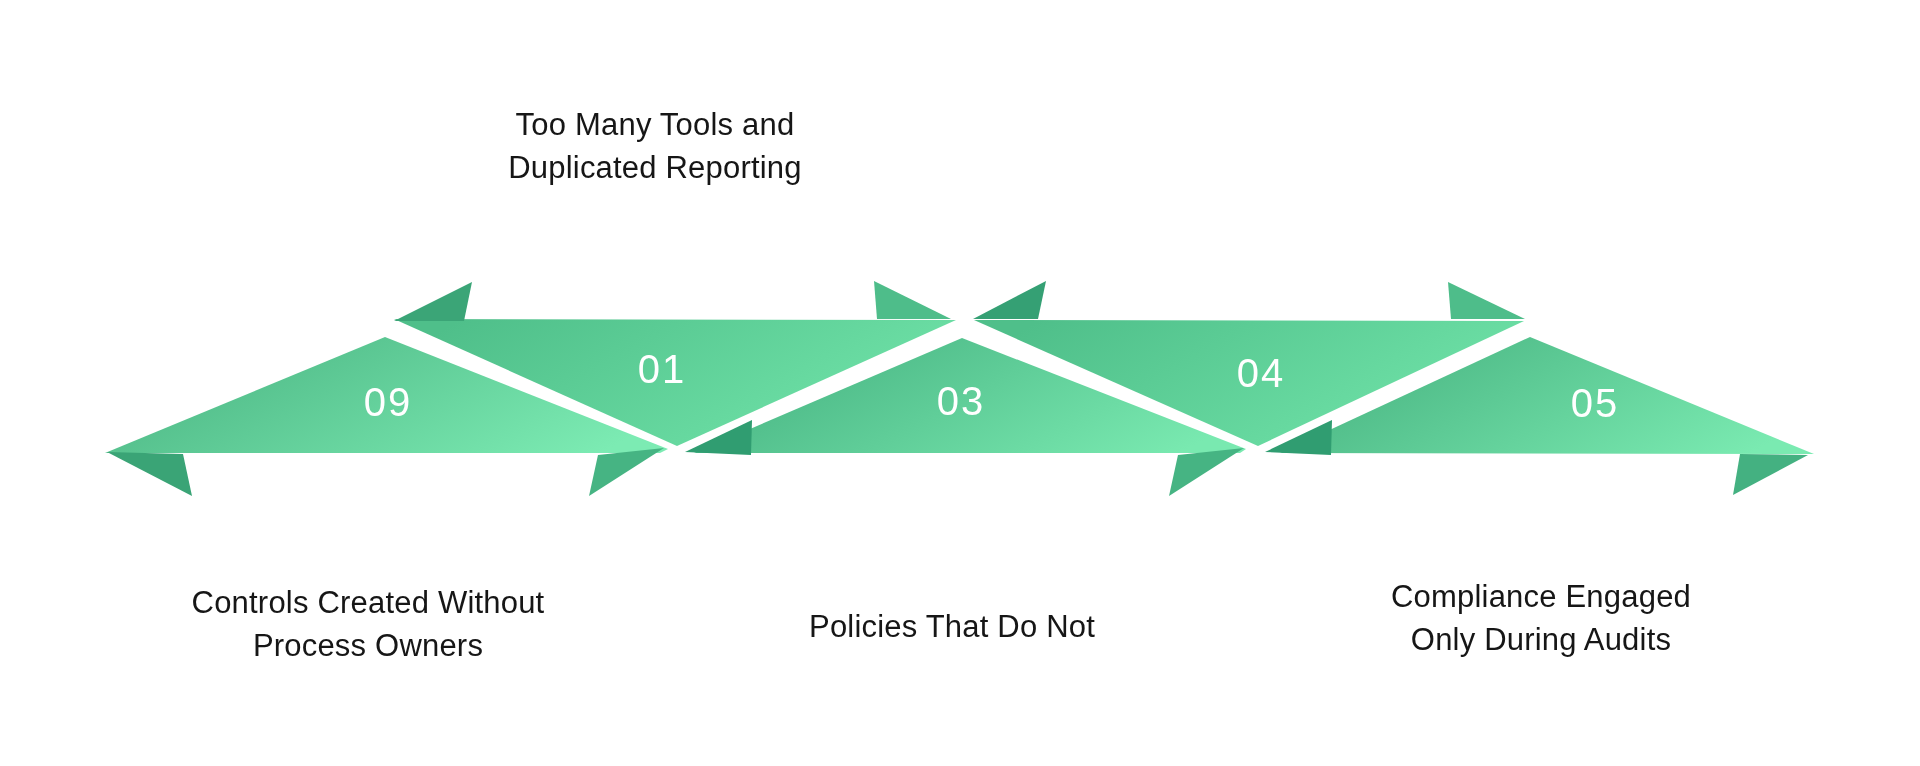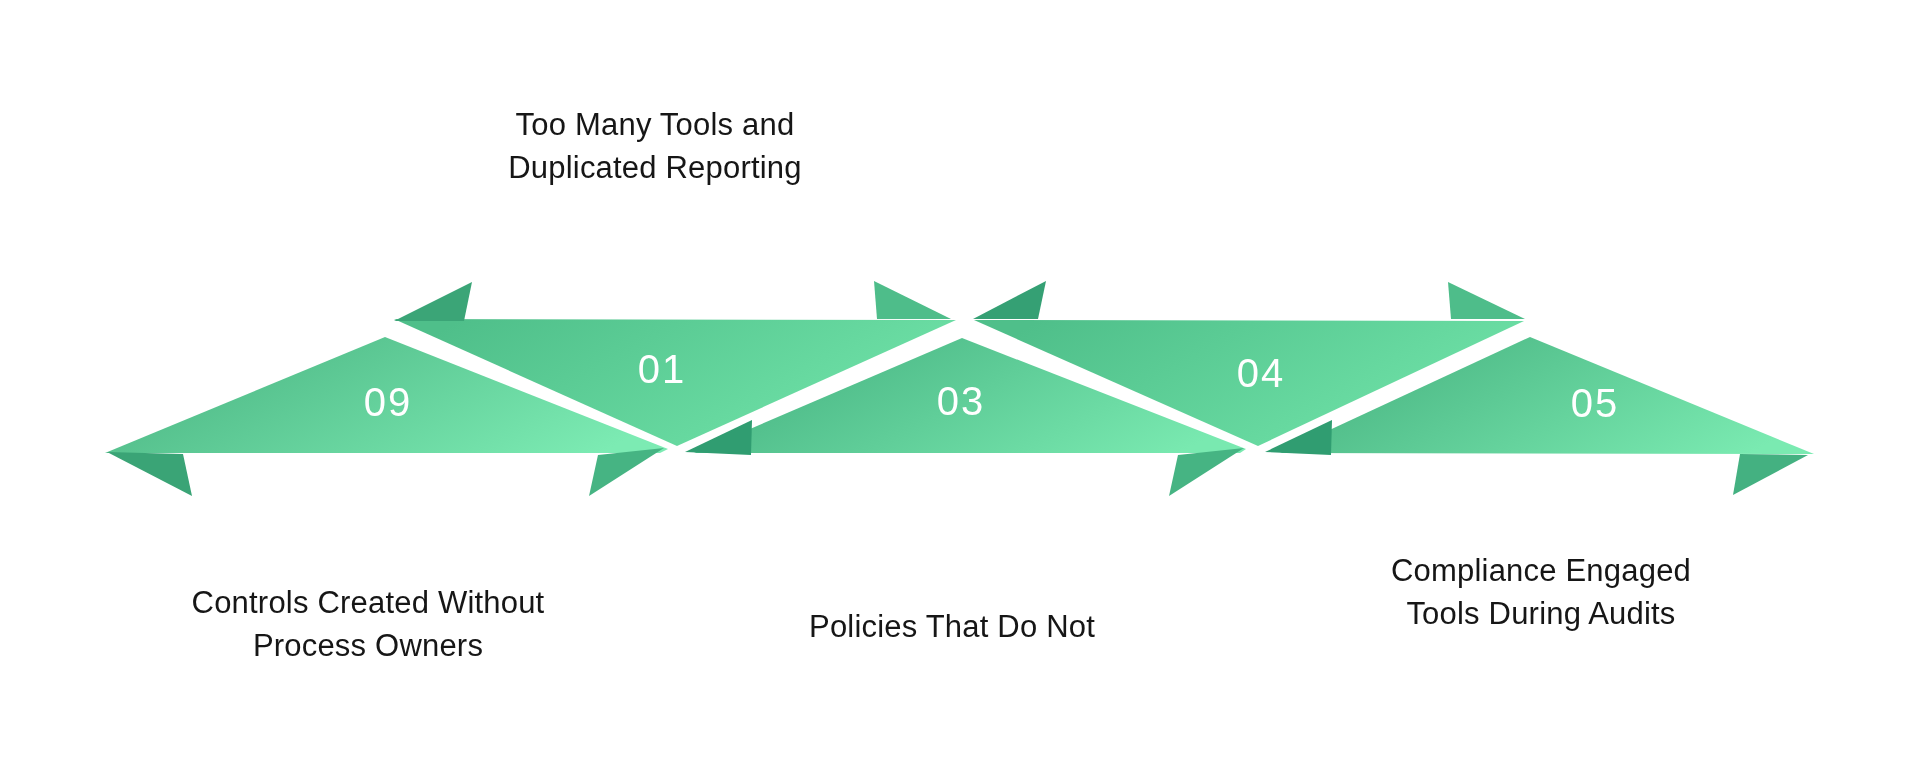--- a/index.html
+++ b/index.html
@@ -34,21 +34,21 @@
   .step-label span{display:block;white-space:nowrap;}
   #num-01{left:388px;top:402px;}
   #num-02{left:662px;top:369px;}
   #num-03{left:961px;top:401px;}
   #num-04{left:1245px;top:373px;margin-left:16px;}
   #num-05{left:1595px;top:403px;}
   #label-step-1{left:368px;top:624px;}
   #label-step-2{left:655px;top:146px;}
   #label-step-3{left:952px;top:626px;}
   #label-step-4{left:1215px;top:146px;}
-  #label-step-5{left:1541px;top:592px;}
+  #label-step-5{left:1541px;top:618px;}
 </style>
 </head>
 <body>
 
 <div class="canvas">
 
   <svg class="ribbon-svg" width="1920" height="766" viewBox="0 0 1920 766">
     <defs>
       <linearGradient id="g1" x1="0" y1="0.3" x2="1" y2="0.7">
         <stop offset="0" stop-color="#4BB583"></stop>
@@ -102,16 +102,16 @@
   </div>
   <div class="step-label" id="label-step-1">
     <span>Controls Created Without</span>
     <span>Process Owners</span>
   </div>
   <div class="step-label" id="label-step-3">
     <span>Policies That Do Not</span>
   </div>
   <div class="step-label" id="label-step-5">
     <span>Compliance Engaged</span>
-    <span>Tools During Audits</span>
+    <span>Only During Audits</span>
   </div>
 
 </div>
 
 </body></html>

